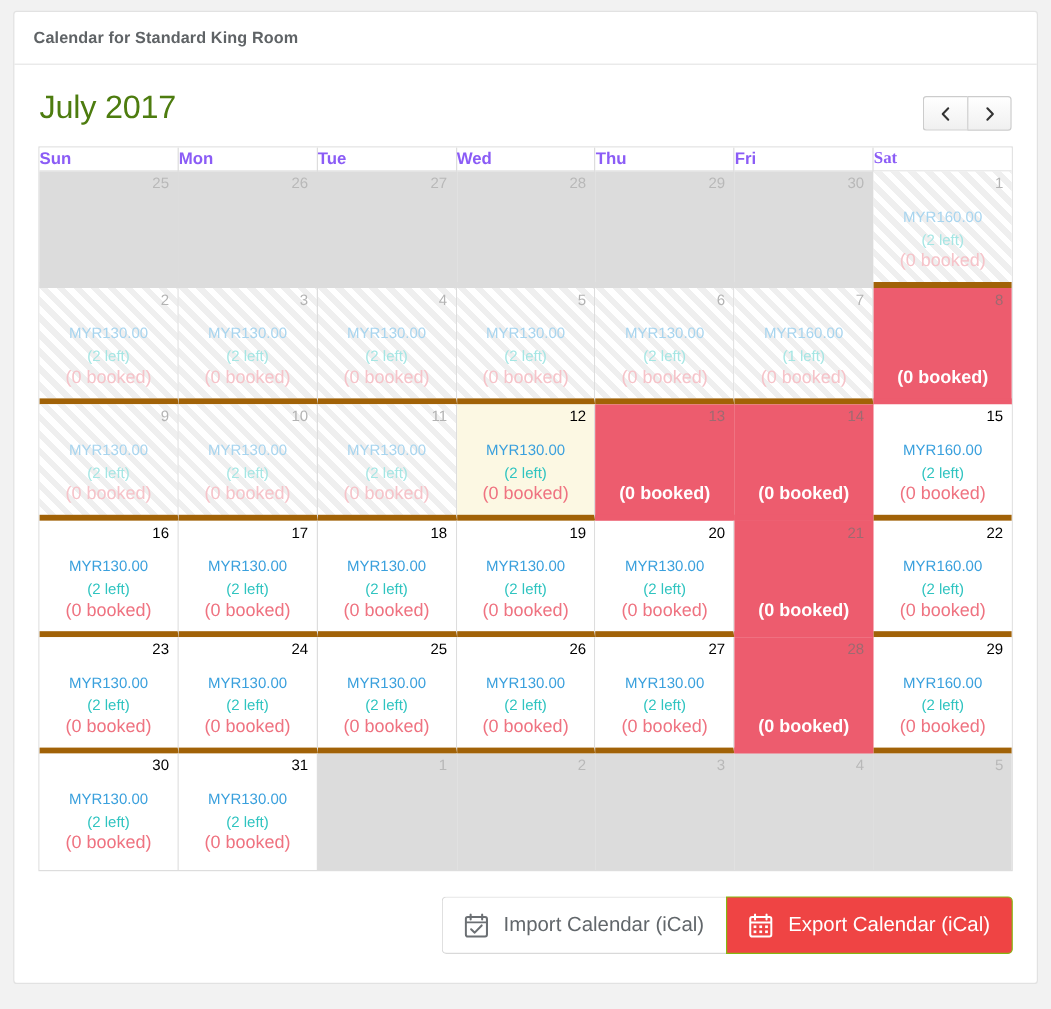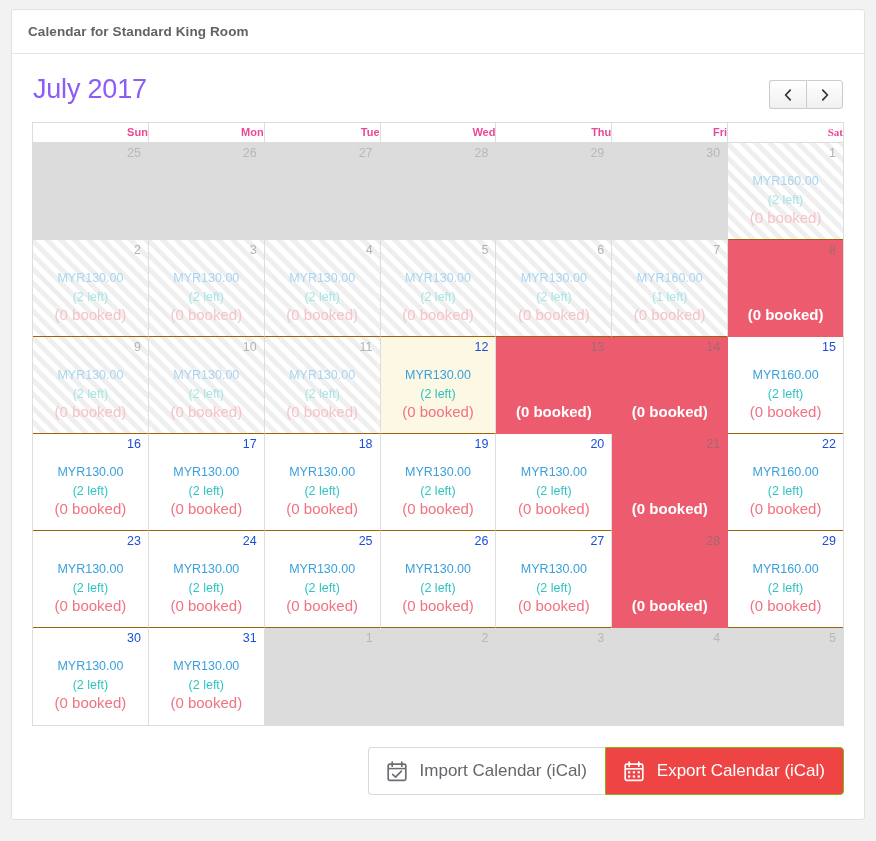--- a/index.html
+++ b/index.html
@@ -58,21 +58,21 @@
   .cal-topbar {
     position: relative;
     height: 48px;
   }
 
   .cal-month {
     position: absolute;
     left: 1px;
     top: 0px;
     font-size: 27px;
-    color: #8b5cf6;
+    color: #4d7c0f;
     font-weight: normal;
     letter-spacing: -0.2px;
   }
 
   .nav-group {
     position: absolute;
     right: 1px;
     top: 6px;
     display: flex;
   }
@@ -109,54 +109,54 @@
   }
 
   .cal-head-row {
     display: flex;
     height: 20px;
     background: #ffffff;
   }
 
   .cal-head-cell {
     flex: 1 1 0;
-    text-align: right;
-    font-size: 11px;
+    text-align: left;
+    font-size: 14px;
     font-weight: bold;
-    color: #ec4899;
+    color: #8b5cf6;
     line-height: 19px;
     border-right: 1px solid #dddddd;
     border-bottom: 1px solid #dddddd;
     box-sizing: border-box;
   }
   .cal-head-cell:last-child { border-right: none; font-family: Liberation Serif, serif; }
 
   .cal-week {
     display: flex;
     height: 97px;
   }
 
   .cal-cell {
     flex: 1 1 0;
     position: relative;
     border-right: 1px solid #dddddd;
-    border-bottom: 1px solid #a16207;
+    border-bottom: 5px solid #a16207;
     box-sizing: border-box;
     background: #ffffff;
     overflow: hidden;
   }
   .cal-cell:last-child { border-right: none; }
   .cal-week:last-child .cal-cell { border-bottom: none; }
 
   .daynum {
     position: absolute;
     top: 3px;
     right: 7px;
     font-size: 12.5px;
-    color: #1d4ed8;
+    color: #000000;
     line-height: 14px;
   }
 
   .cell-lines {
     position: absolute;
     left: 0;
     right: 0;
     top: 29px;
     text-align: center;
     line-height: 18.5px;

